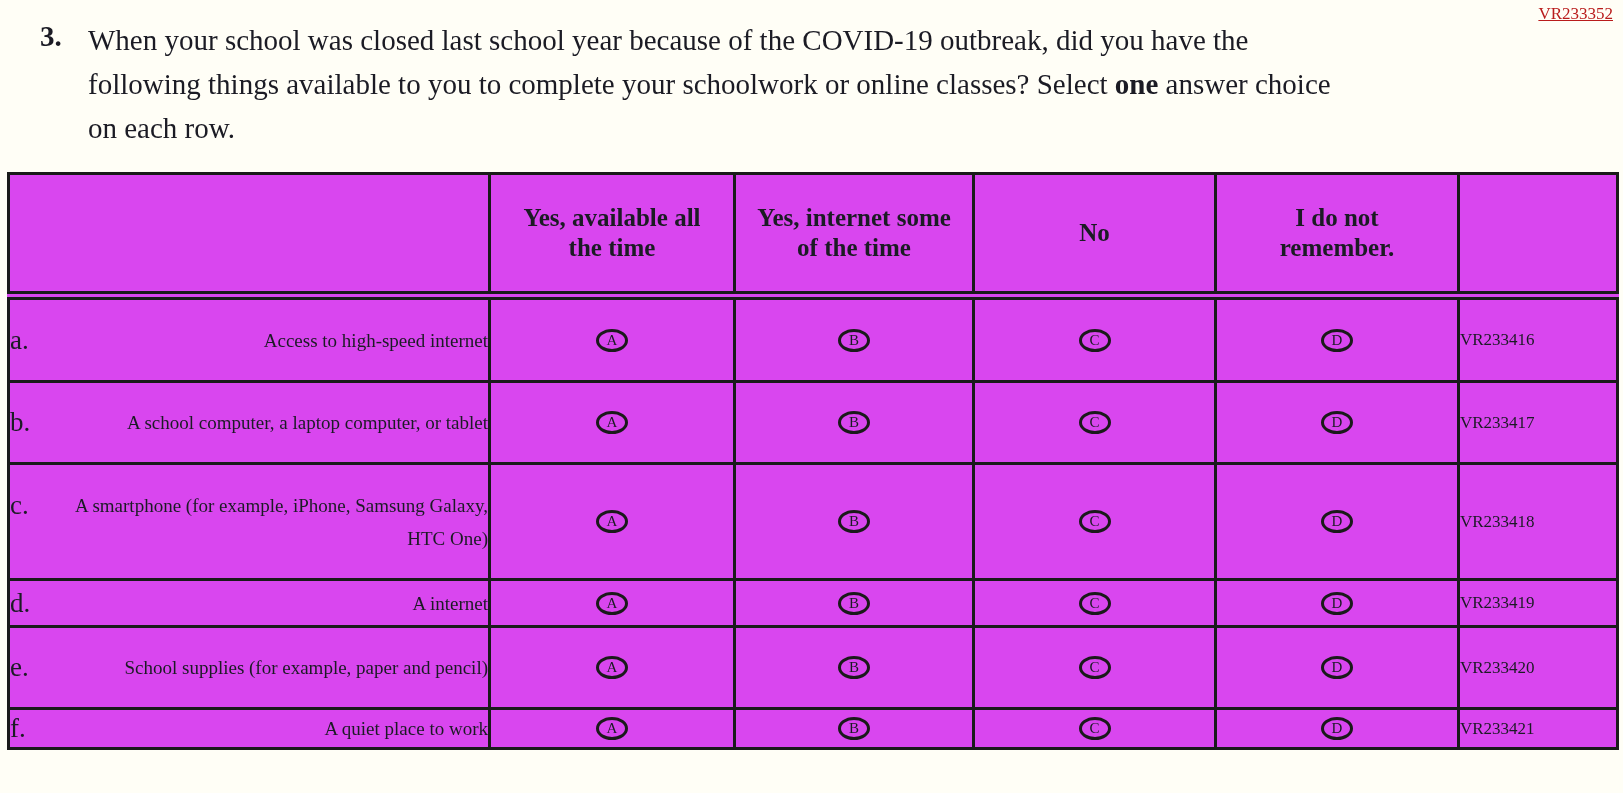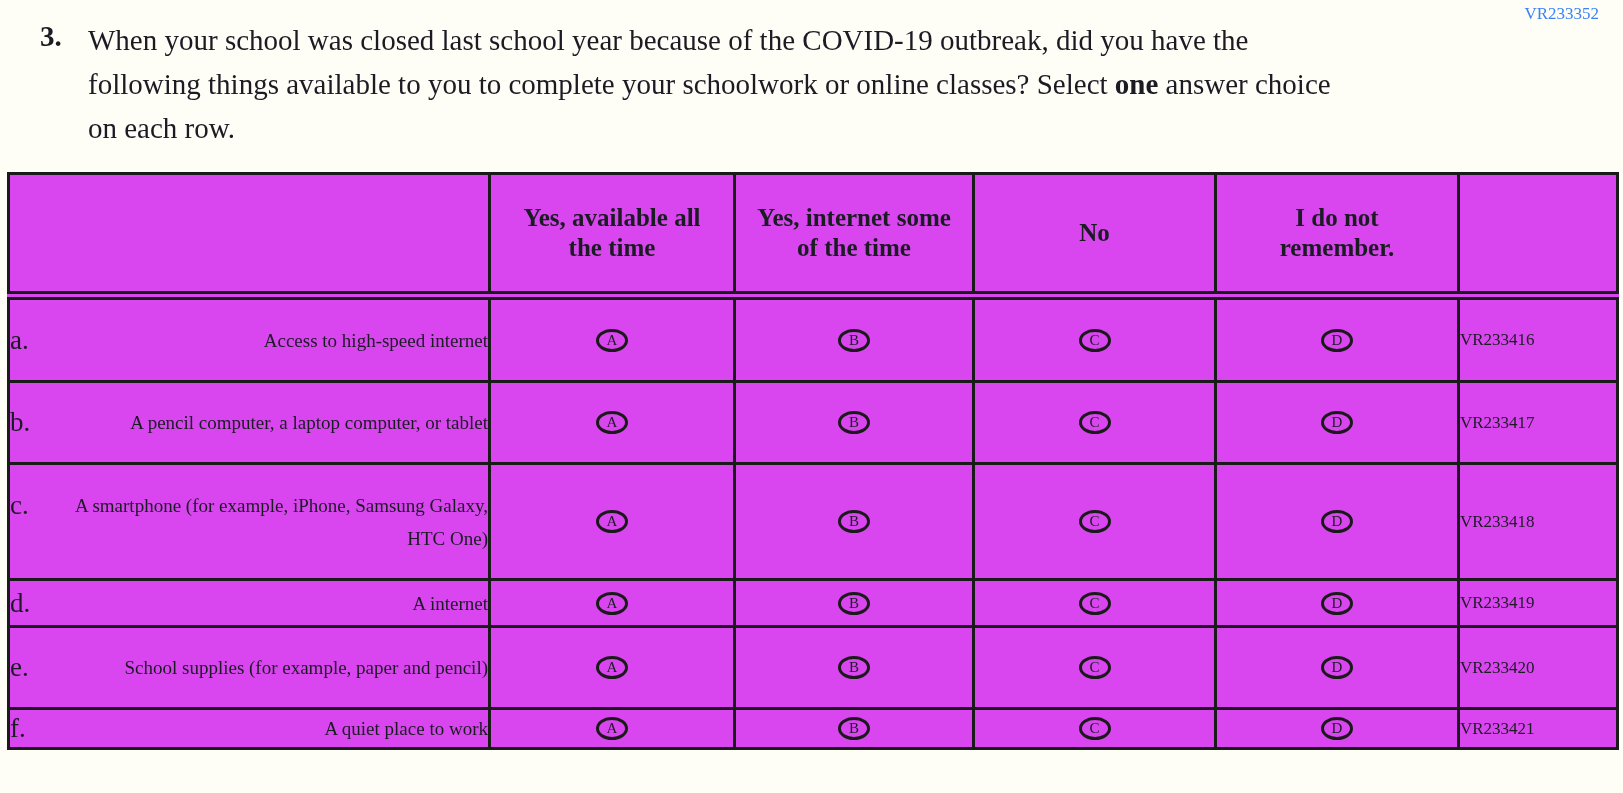--- a/index.html
+++ b/index.html
@@ -12,23 +12,24 @@
     position: relative;
     width: 1623px;
     height: 793px;
     background: #fffef6;
     color: #1b1b24;
     overflow: hidden;
   }
   .form-code-top {
     position: absolute;
     top: 4px;
-    right: 24px;
+    right: 10px;
     font-size: 17px;
-    color: #3b82f6;
+    color: #b91c1c;
+    text-decoration: underline;
   }
   .question {
     position: absolute;
     left: 40px;
     top: 18px;
     width: 1330px;
     display: flex;
     align-items: flex-start;
   }
   .q-number {
@@ -160,21 +161,21 @@
         <td class="opt-cell"><span class="bubble">B</span></td>
         <td class="opt-cell"><span class="bubble">C</span></td>
         <td class="opt-cell"><span class="bubble">D</span></td>
         <td class="code-cell">VR233416</td>
       </tr>
 
       <tr class="h-b">
         <td class="item-cell">
           <div class="item-flex">
             <span class="row-label">b.</span>
-            <span class="row-item">A pencil computer, a laptop computer, or tablet</span>
+            <span class="row-item">A school computer, a laptop computer, or tablet</span>
           </div>
         </td>
         <td class="opt-cell"><span class="bubble">A</span></td>
         <td class="opt-cell"><span class="bubble">B</span></td>
         <td class="opt-cell"><span class="bubble">C</span></td>
         <td class="opt-cell"><span class="bubble">D</span></td>
         <td class="code-cell">VR233417</td>
       </tr>
 
       <tr class="h-c">

